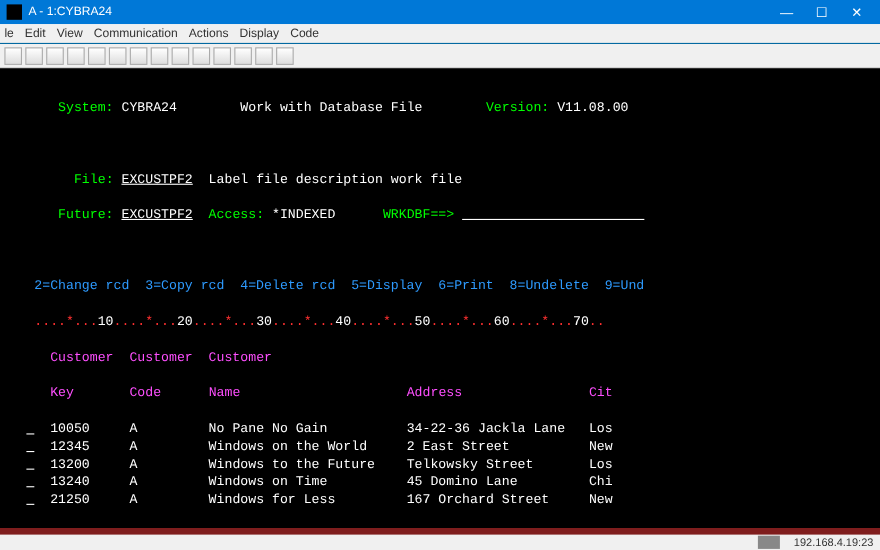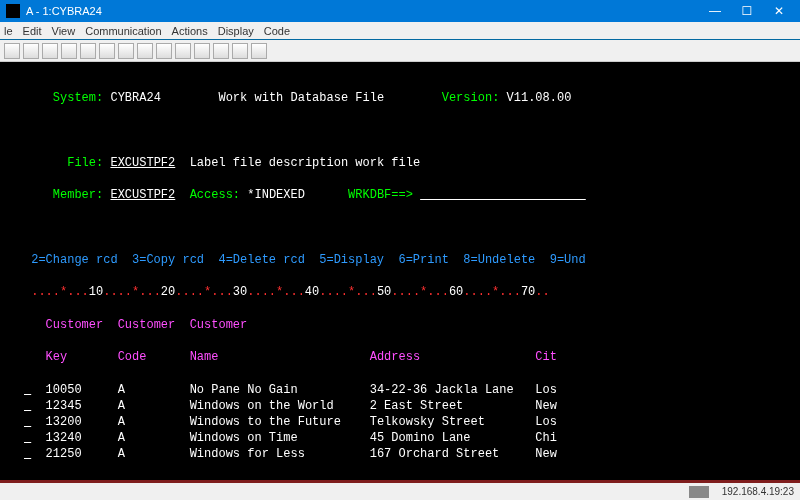--- a/index.html
+++ b/index.html
@@ -7,21 +7,21 @@
   .window { width: 800px; height: 500px; background: #fff; position: relative; }
   .titlebar { background: #0078d7; color: #fff; height: 22px; display: flex; align-items: center; padding: 0 6px; }
   .titlebar .icon { width: 14px; height: 14px; background: #000; margin-right: 6px; display: inline-block; }
   .titlebar .title { flex: 1; font-family: "Segoe UI", Arial, sans-serif; font-size: 11px; }
   .winbtns { display: flex; gap: 2px; }
   .winbtn { width: 30px; height: 20px; display: flex; align-items: center; justify-content: center; color: #fff; font-size: 12px; font-family: Arial,sans-serif; }
   .menubar { background: #f0f0f0; height: 18px; display: flex; align-items: center; padding: 0 4px; gap: 10px; font-family: "Segoe UI", Arial, sans-serif; font-size: 11px; color: #333; border-bottom: 1px solid #0369a1; }
   .toolbar { background: #f0f0f0; height: 22px; display: flex; align-items: center; padding: 0 4px; gap: 3px; border-bottom: 1px solid #ccc; }
   .tbtn { width: 16px; height: 16px; border: 1px solid #aaa; background: linear-gradient(#fff,#ddd); display: inline-block; }
   .terminal { background: #000; width: 100%; height: 418px; padding: 12px 36px 4px 24px; white-space: pre; line-height: 1.35; font-size: 12px; color: #fff; overflow: hidden; position: relative; }
-  .statusbar { background: #f0f0f0; height: 20px; border-top: 3px solid #7f1d1d; display: flex; align-items: center; justify-content: flex-end; padding: 0 6px; font-family: "Segoe UI", Arial, sans-serif; font-size: 10px; color: #333; gap: 13px; }
+  .statusbar { background: #f0f0f0; height: 20px; border-top: 6px solid #7f1d1d; display: flex; align-items: center; justify-content: flex-end; padding: 0 6px; font-family: "Segoe UI", Arial, sans-serif; font-size: 10px; color: #333; gap: 13px; }
   .neticon { width: 20px; height: 12px; background: #888; display: inline-block; }
   .g { color: #00ff00; }
   .w { color: #ffffff; }
   .b { color: #2e9bff; text-align: center; }
   .m { color: #ff4fff; }
   .r { color: #ff3030; }
   .ul { text-decoration: underline; }
   .row { display: block; }
   .ruler span { display:inline; }
 </style>
@@ -64,21 +64,21 @@
     <span class="tbtn"></span>
     <span class="tbtn"></span>
     <span class="tbtn"></span>
     <span class="tbtn"></span>
   </div>
 
   <div class="terminal">
 <span class="row">    <span class="g">System:</span> <span class="w">CYBRA24</span>        <span class="w">Work with Database File</span>        <span class="g">Version:</span> <span class="w">V11.08.00</span></span>
 <span class="row"> </span>
 <span class="row">      <span class="g">File:</span> <span class="w ul">EXCUSTPF2</span>  <span class="w">Label file description work file</span></span>
-<span class="row">    <span class="g">Member:</span> <span class="w ul">EXCUSTPF2</span>  <span class="g">Access:</span> <span class="w">*INDEXED</span>      <span class="g">WRKDBF==&gt;</span> <span class="w ul">                       </span></span>
+<span class="row">    <span class="g">Future:</span> <span class="w ul">EXCUSTPF2</span>  <span class="g">Access:</span> <span class="w">*INDEXED</span>      <span class="g">WRKDBF==&gt;</span> <span class="w ul">                       </span></span>
 <span class="row"> </span>
 <span class="row"> <span class="b">2=Change rcd  3=Copy rcd  4=Delete rcd  5=Display  6=Print  8=Undelete  9=Und</span></span>
 <span class="row ruler"> <span class="r">....*...</span><span class="w">10</span><span class="r">....*...</span><span class="w">20</span><span class="r">....*...</span><span class="w">30</span><span class="r">....*...</span><span class="w">40</span><span class="r">....*...</span><span class="w">50</span><span class="r">....*...</span><span class="w">60</span><span class="r">....*...</span><span class="w">70</span><span class="r">..</span></span>
 <span class="row">   <span class="m">Customer</span>  <span class="m">Customer</span>  <span class="m">Customer</span></span>
 <span class="row">   <span class="m">Key</span>       <span class="m">Code</span>      <span class="m">Name</span>                     <span class="m">Address</span>                <span class="m">Cit</span></span>
 <span class="row"><span class="w ul"> </span>  <span class="w">10050</span>     <span class="w">A</span>         <span class="w">No Pane No Gain       </span>   <span class="w">34-22-36 Jackla Lane  </span> <span class="w">Los</span></span><span class="row"><span class="w ul"> </span>  <span class="w">12345</span>     <span class="w">A</span>         <span class="w">Windows on the World  </span>   <span class="w">2 East Street         </span> <span class="w">New</span></span><span class="row"><span class="w ul"> </span>  <span class="w">13200</span>     <span class="w">A</span>         <span class="w">Windows to the Future </span>   <span class="w">Telkowsky Street      </span> <span class="w">Los</span></span><span class="row"><span class="w ul"> </span>  <span class="w">13240</span>     <span class="w">A</span>         <span class="w">Windows on Time       </span>   <span class="w">45 Domino Lane        </span> <span class="w">Chi</span></span><span class="row"><span class="w ul"> </span>  <span class="w">21250</span>     <span class="w">A</span>         <span class="w">Windows for Less      </span>   <span class="w">167 Orchard Street    </span> <span class="w">New</span></span>
 
 
 
   </div>

